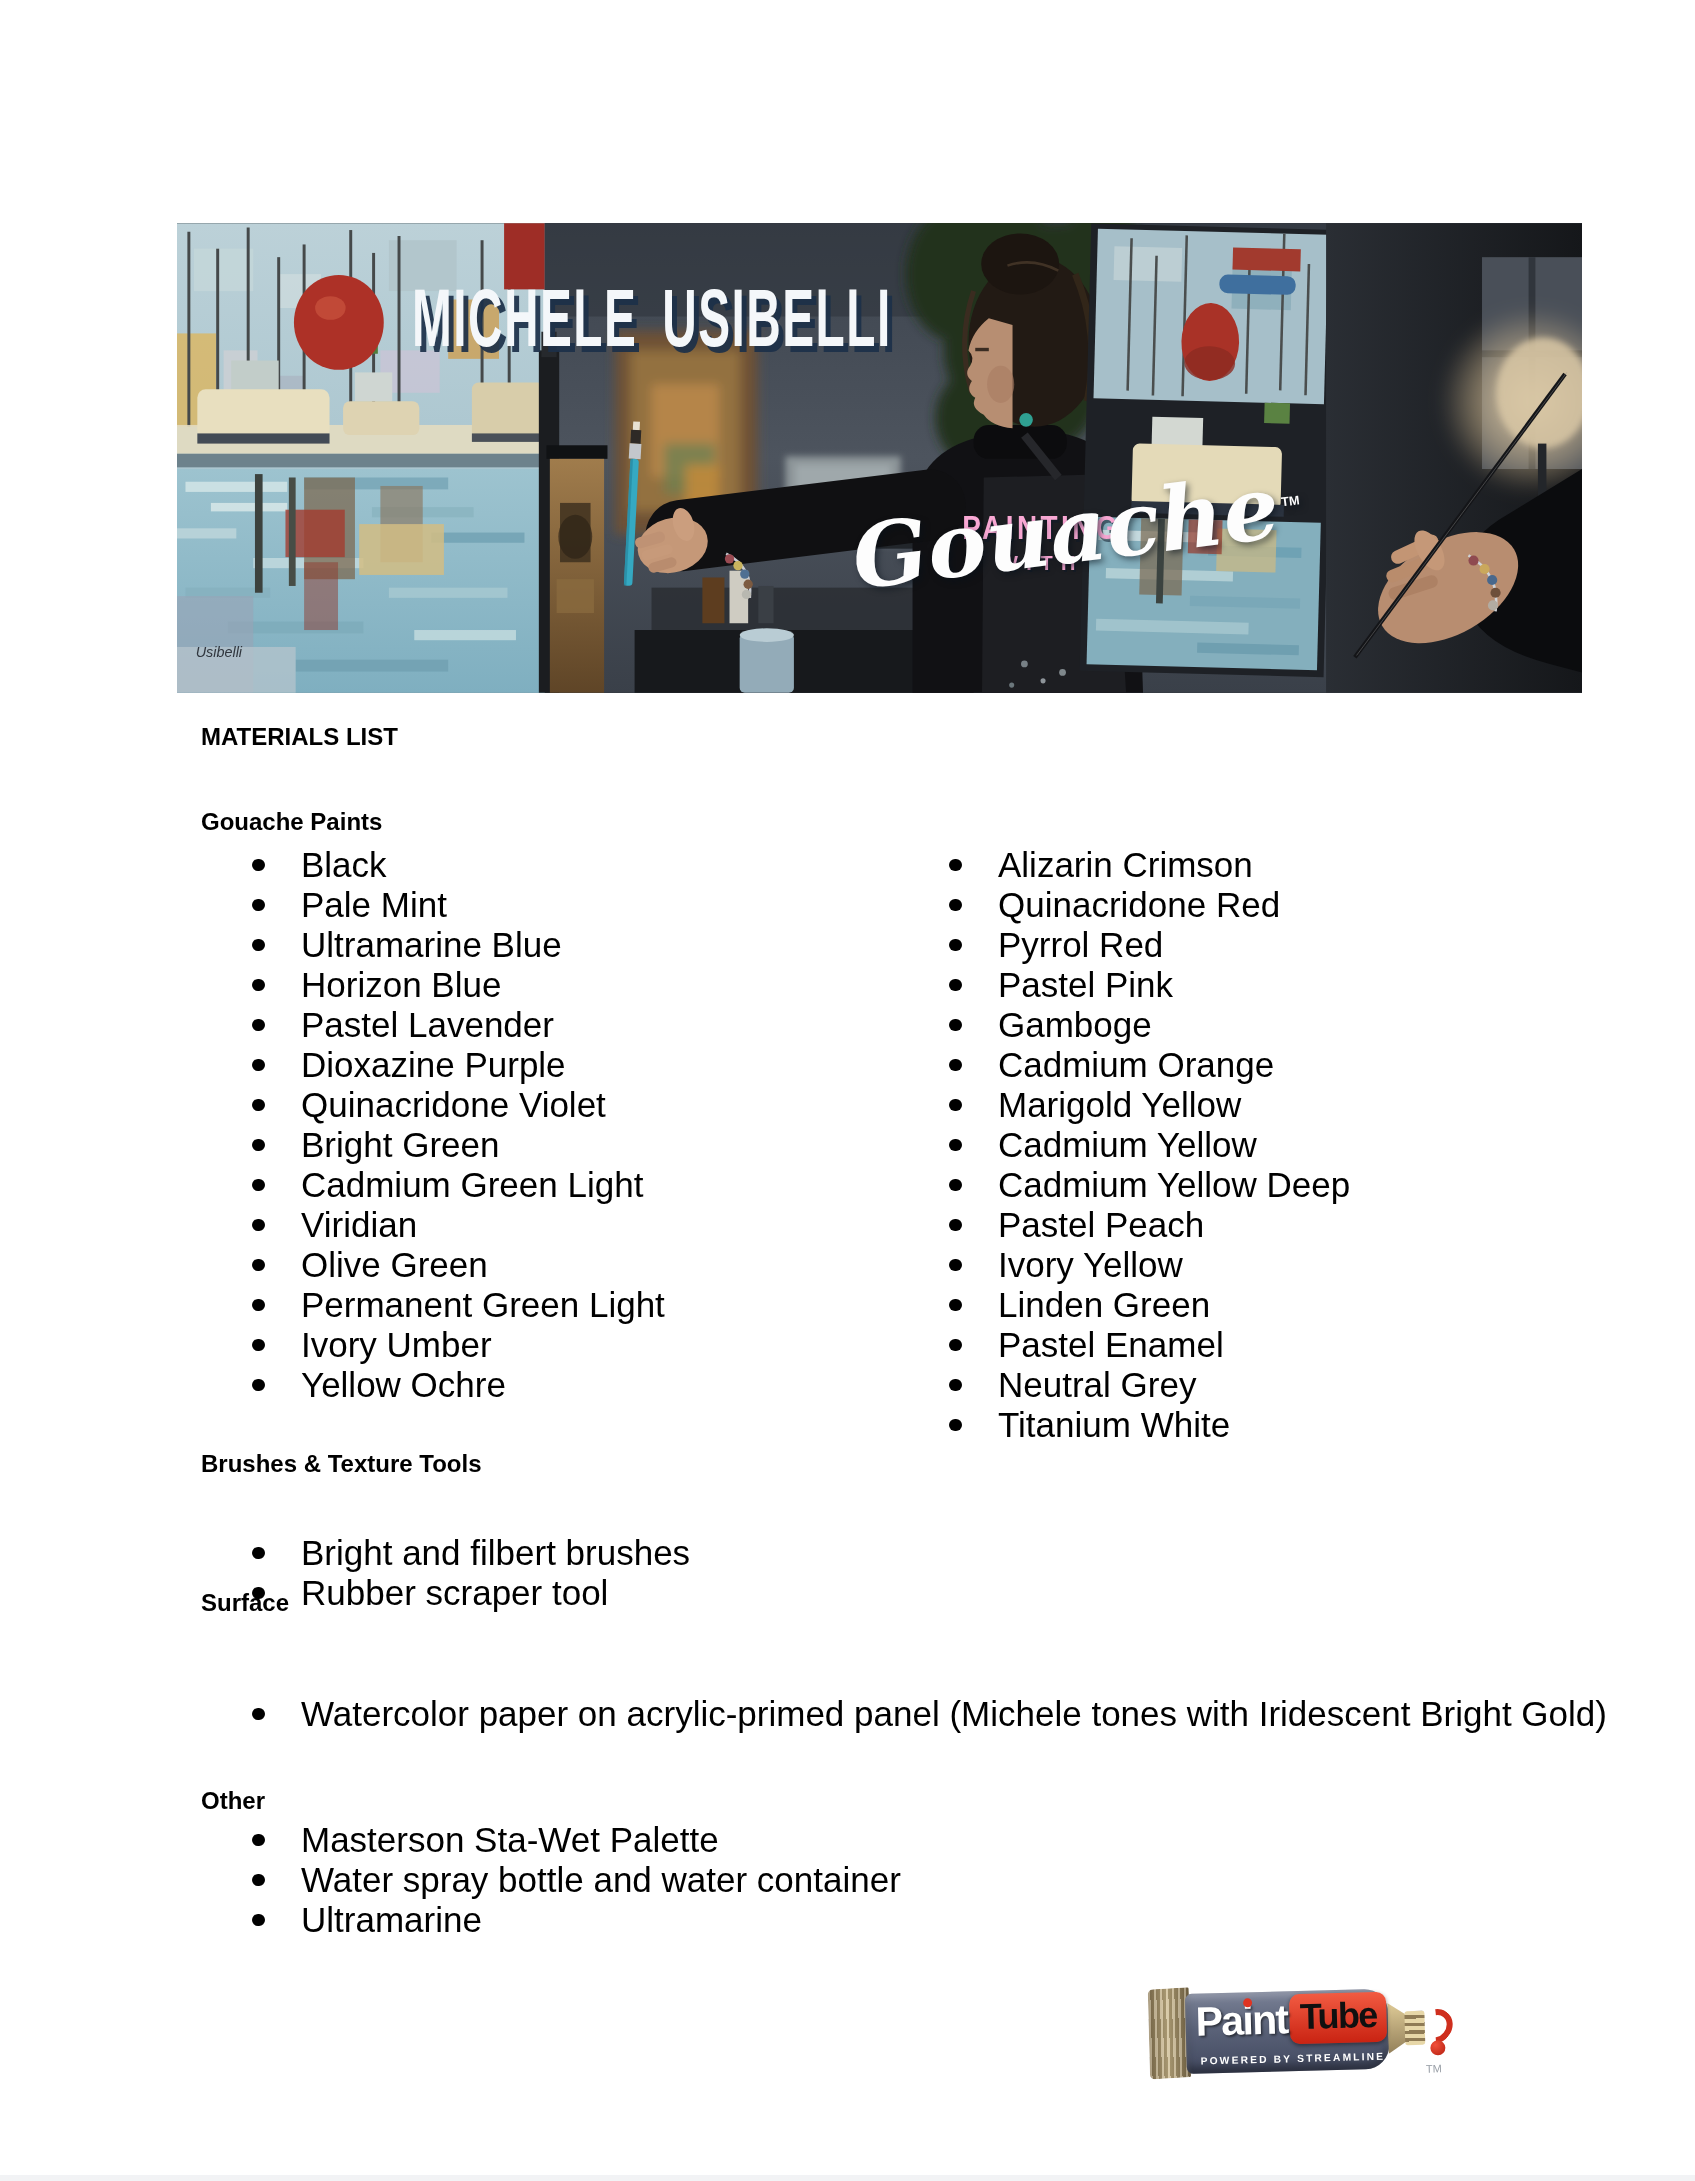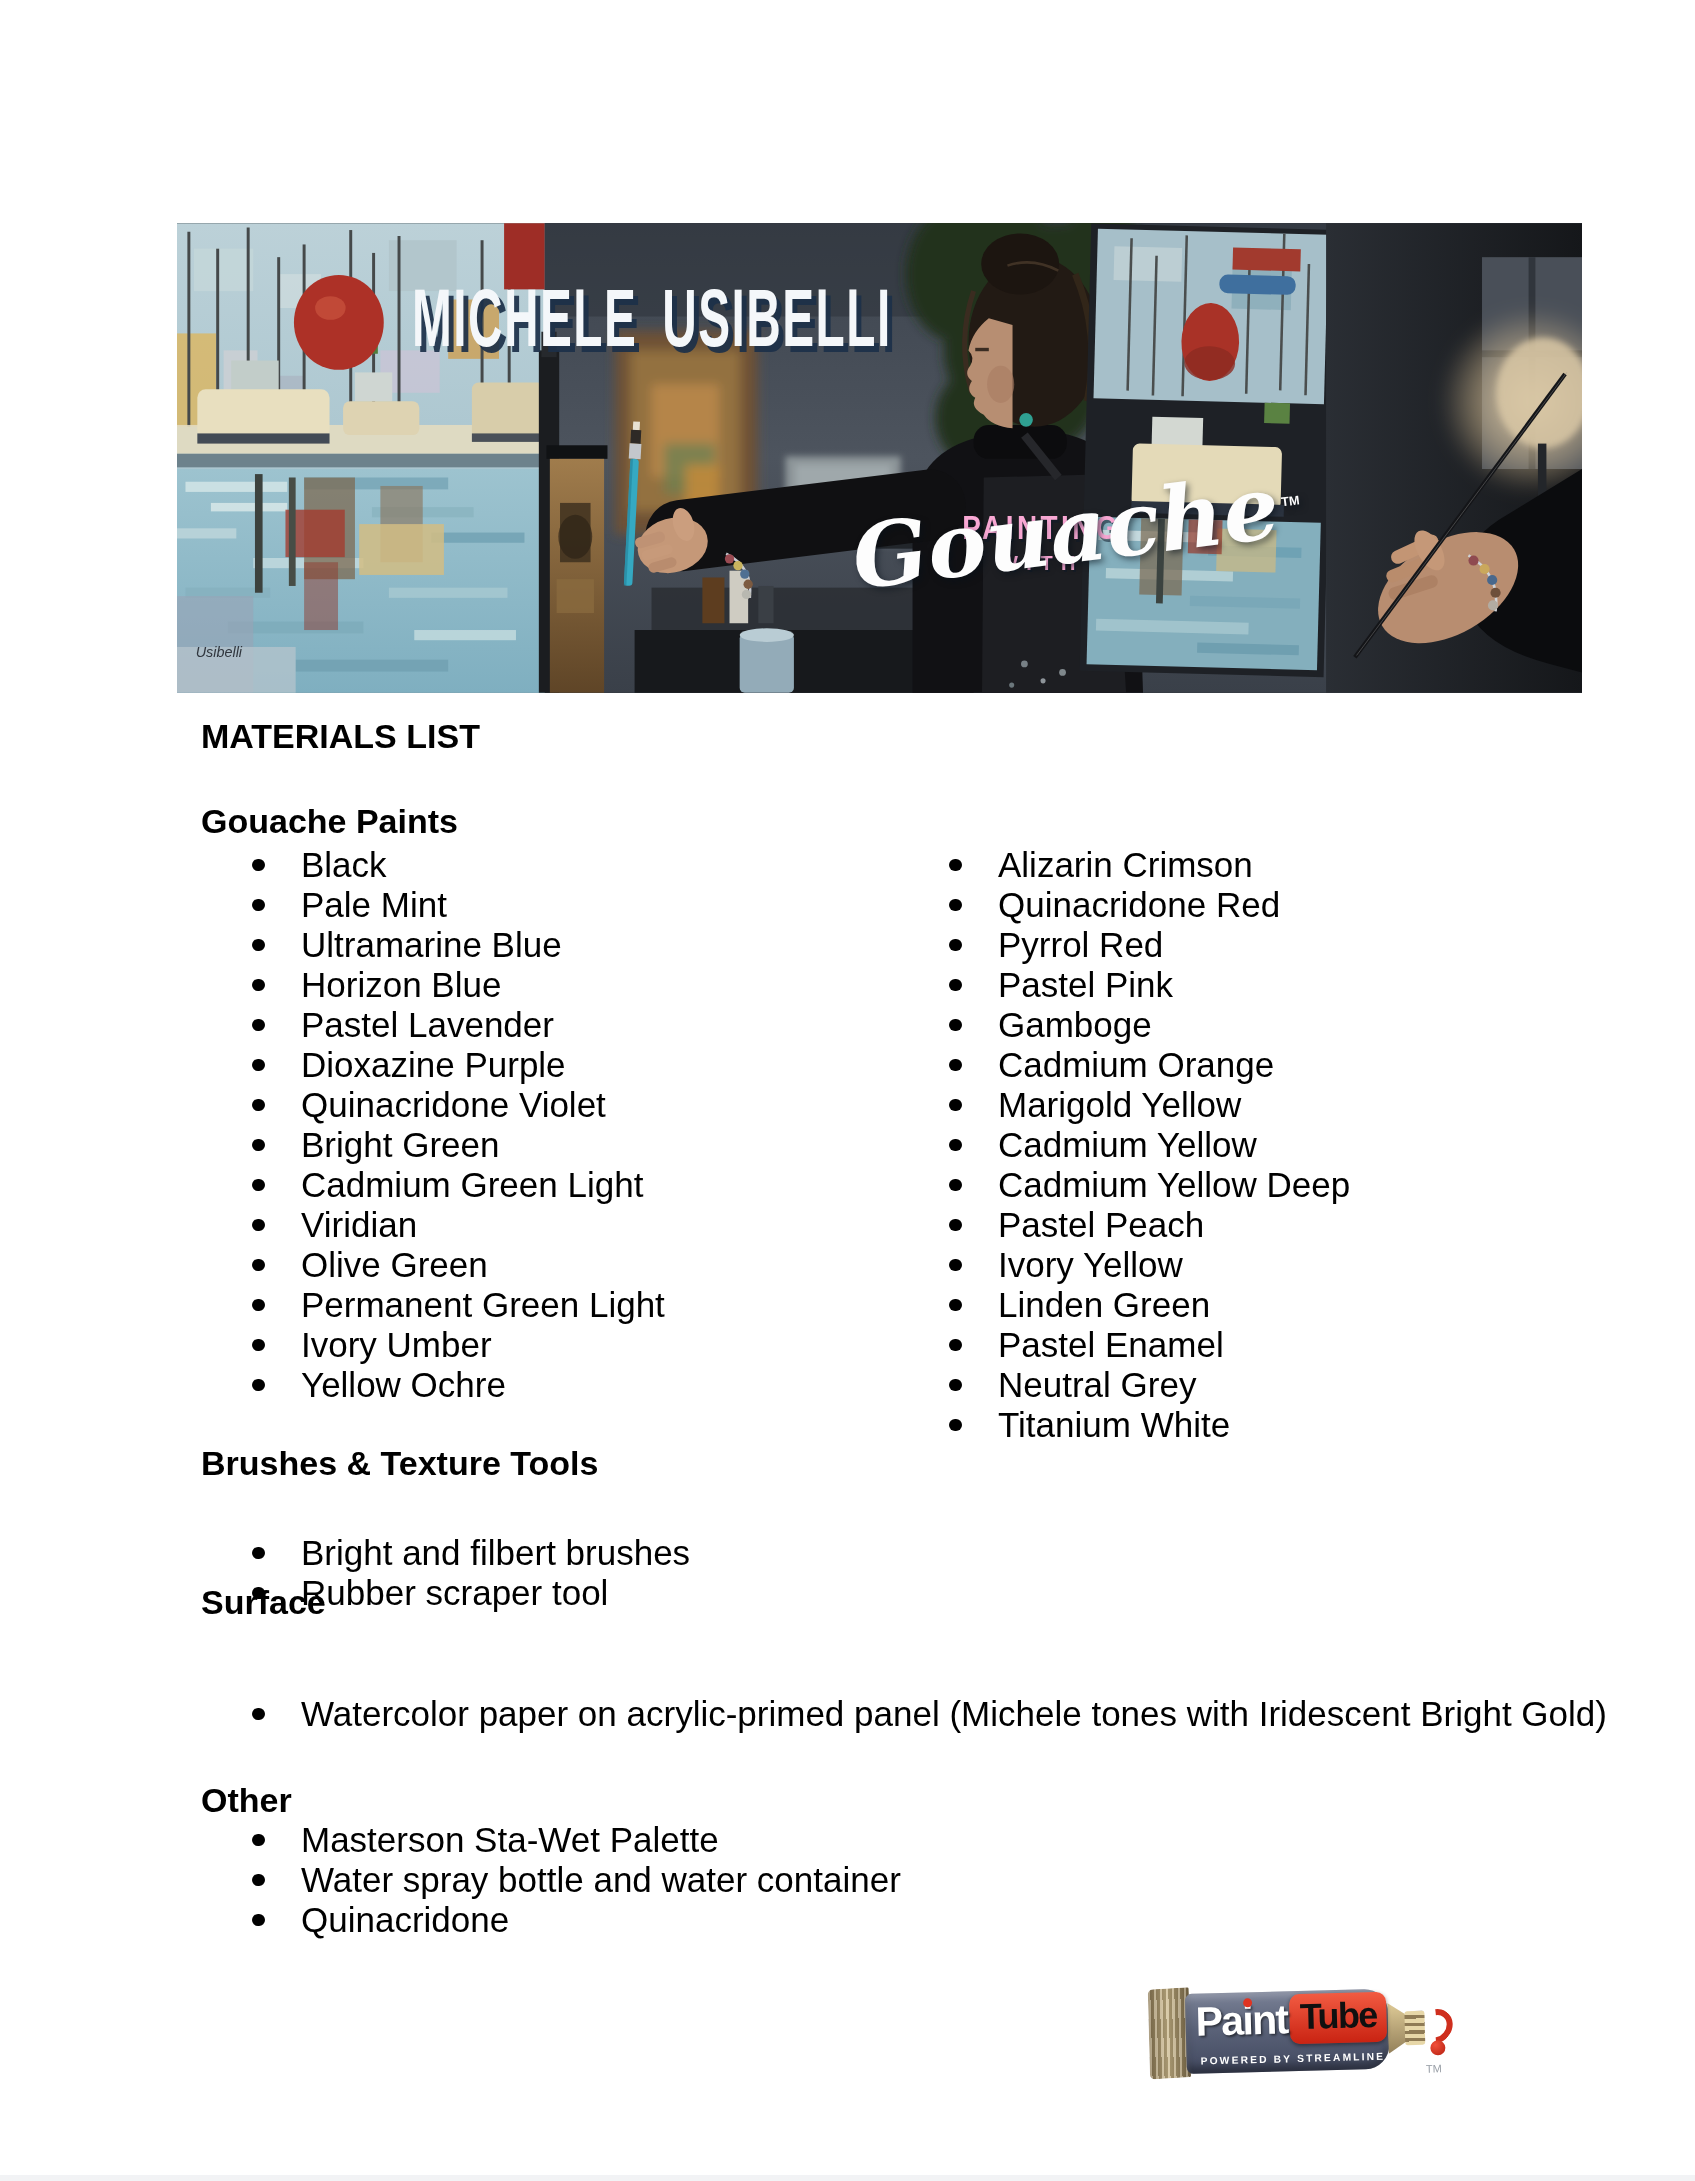--- a/index.html
+++ b/index.html
@@ -34,21 +34,21 @@
   }
   .series-script{
     position:absolute;left:676px;top:283px;
     font-family:"DejaVu Serif", serif;font-style:italic;font-weight:bold;
     font-size:88px;color:#fdfdfd;white-space:nowrap;
     transform:rotate(-7deg);transform-origin:left center;
     text-shadow:2.5px 3.4px 6.8px rgba(8,16,26,0.55);
   }
   .series-script .sc-tm{font-size:12.7px;font-style:normal;font-family:"Liberation Sans",sans-serif;vertical-align:super;margin-left:3.4px;}
   
-  .h-title{position:absolute;left:201px;font-size:34px;font-weight:bold;line-height:41px;white-space:nowrap;}
+  .h-title{position:absolute;left:201px;font-size:24px;font-weight:bold;line-height:41px;white-space:nowrap;}
   .blist{position:absolute;margin:0;padding:0;list-style:none;}
   .blist li{
     position:relative;padding-left:61px;font-size:35px;line-height:40px;white-space:nowrap;
   }
   .blist li::before{
     content:"";position:absolute;left:12px;top:13.6px;width:12.7px;height:12.7px;border-radius:50%;background:#000;
   }
   
   .logo{position:absolute;left:1149px;top:1980px;width:298px;height:112px;transform:rotate(-1.5deg);}
   .logo .crimp{
@@ -407,21 +407,21 @@
 
   <div class="h-title" style="top:1582px;">Surface</div>
   <ul class="blist" style="left:240px;top:1694px;">
       <li>Watercolor paper on acrylic-primed panel (Michele tones with Iridescent Bright Gold)</li>
     </ul>
 
   <div class="h-title" style="top:1780px;">Other</div>
   <ul class="blist" style="left:240px;top:1820px;">
       <li>Masterson Sta-Wet Palette</li>
       <li>Water spray bottle and water container</li>
-      <li>Quinacridone</li>
+      <li>Ultramarine</li>
     </ul>
 
   <div class="logo">
     <div class="crimp"></div>
     <div class="tube-body"></div>
     <div class="shoulder"></div>
     <div class="nozzle"></div>
     <div class="drip-hook"></div>
     <div class="drip-dot"></div>
     <div class="brand">

